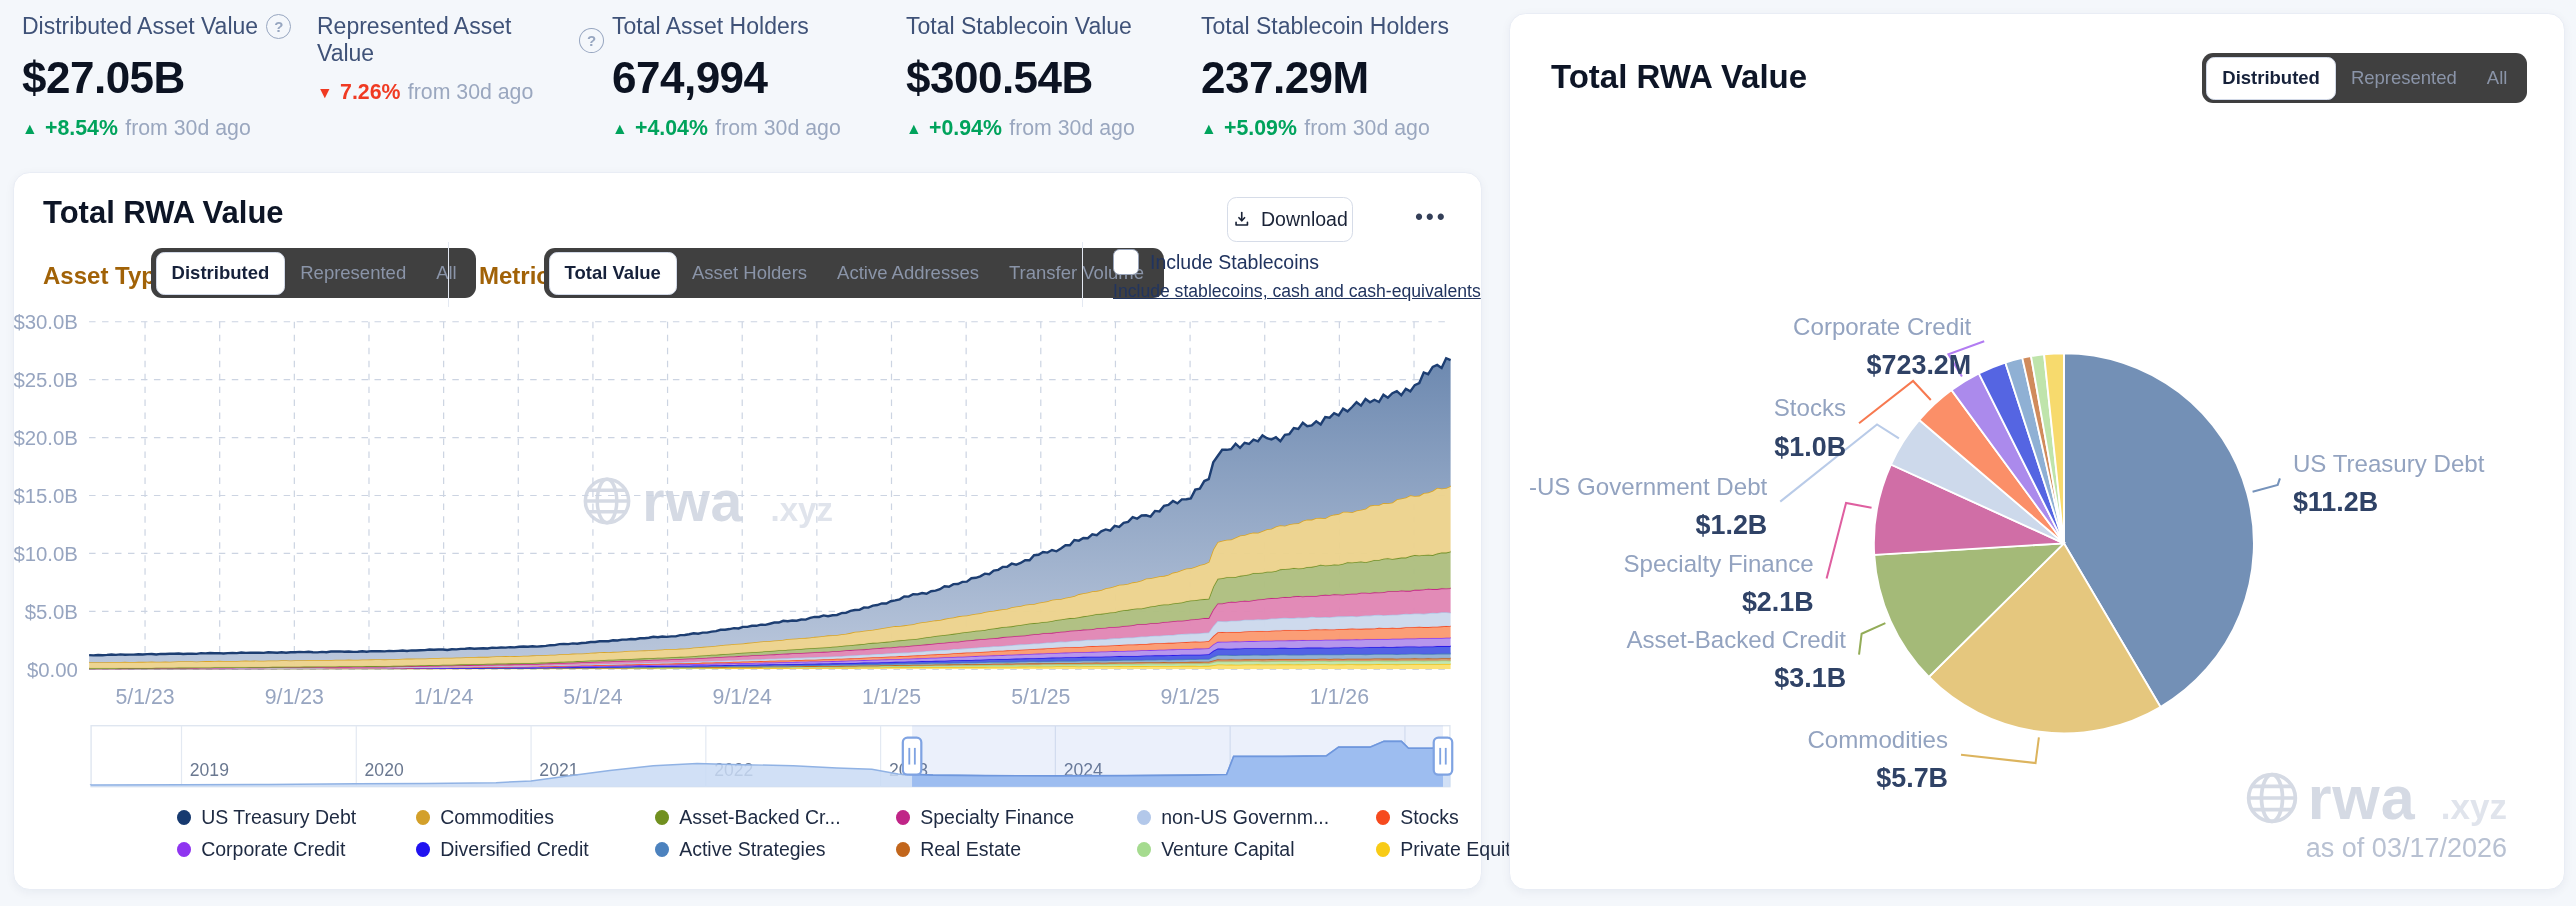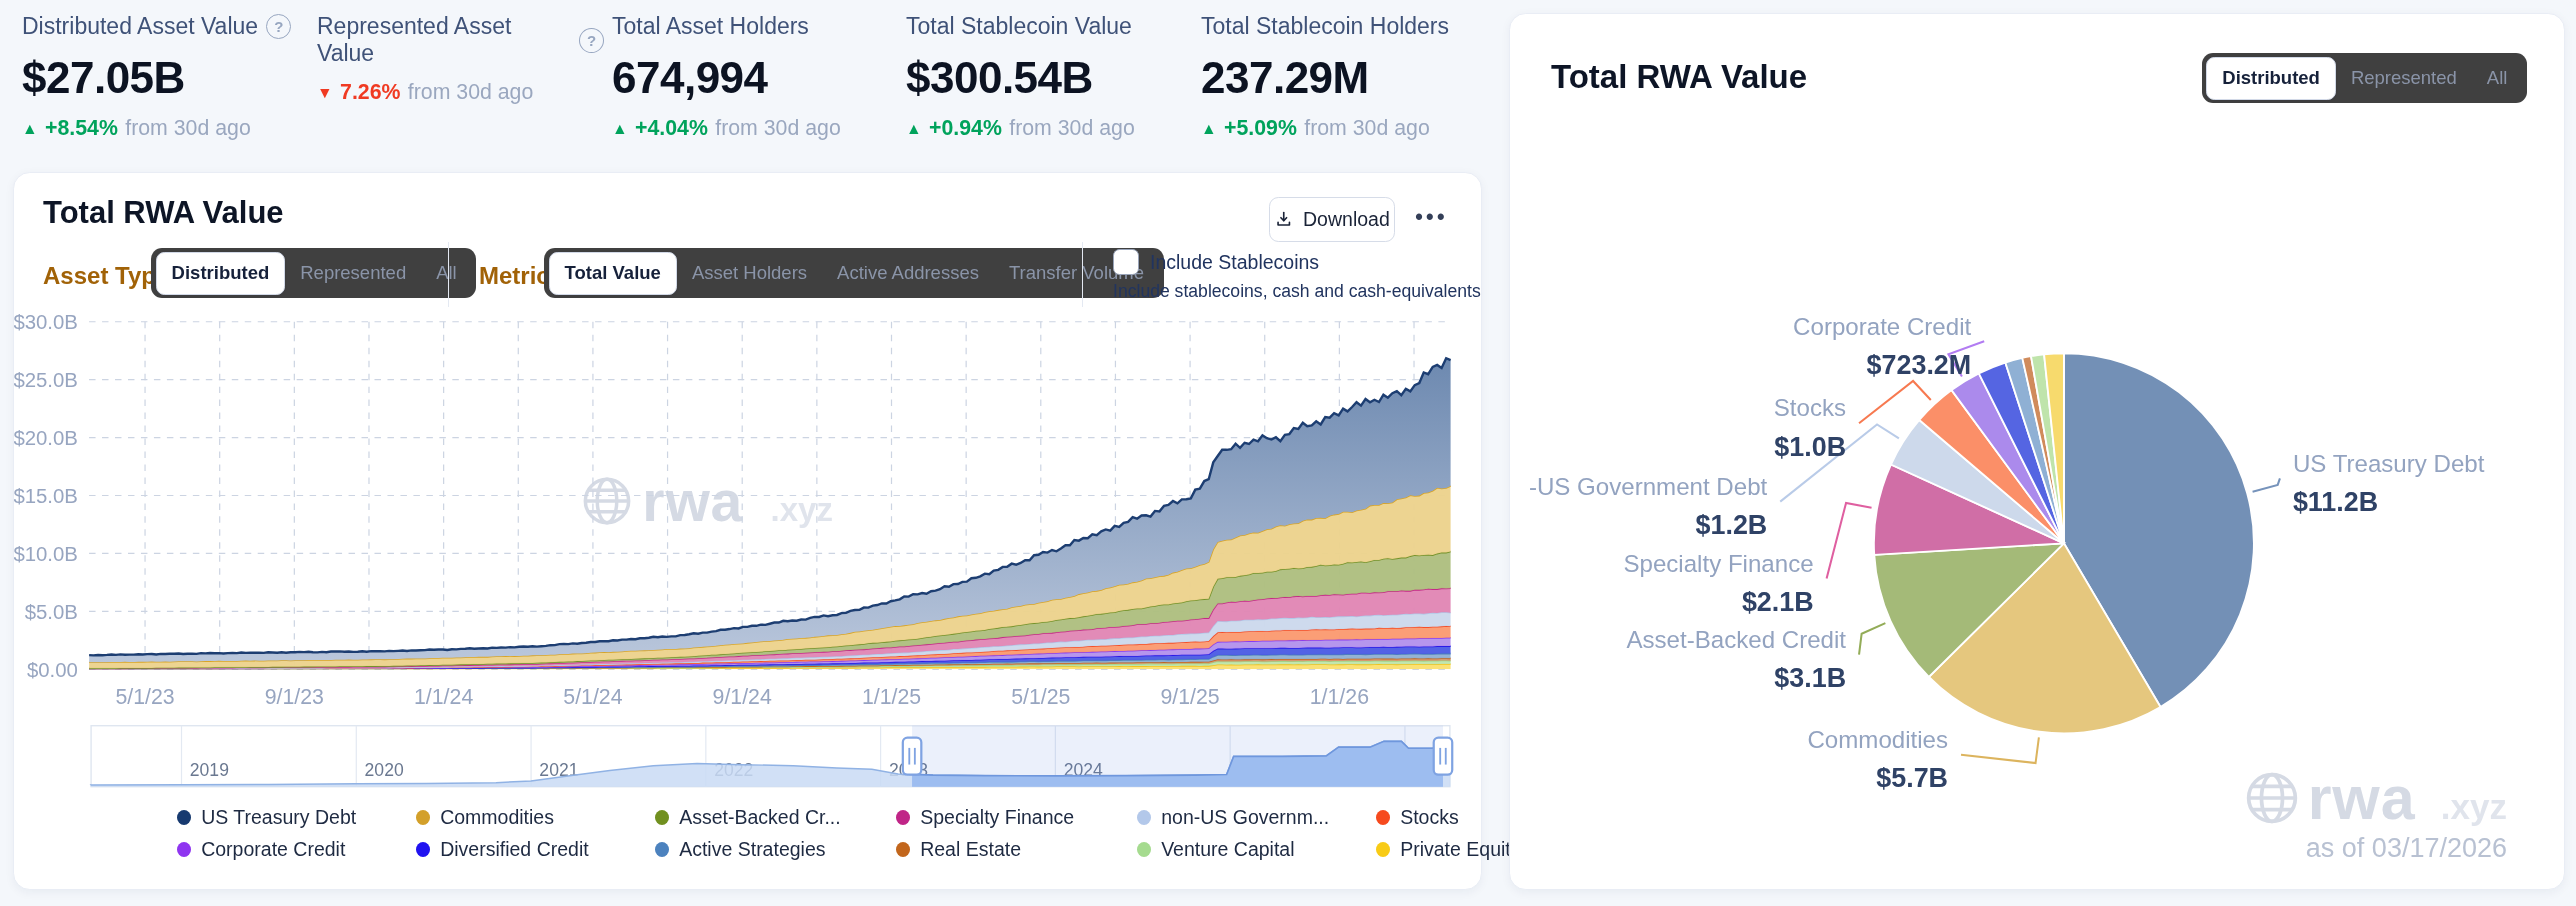--- a/index.html
+++ b/index.html
@@ -103,21 +103,21 @@
           <span class="tri">▲</span>
           <span class="pct">+5.09%</span>
           <span>from 30d ago</span>
         </div>
     </div>
   </div>
 
   <div class="card" id="left-card">
     <div class="card-title" style="left:29px;top:22px;font-size:31px;">Total RWA Value</div>
 
-    <div class="btn" style="left:1255px;top:24px;width:124px;height:43px;">
+    <div class="btn" style="left:1213px;top:24px;width:124px;height:43px;">
       <svg class="dl" width="19.5" height="19.5" viewBox="0 0 24 24" fill="none" stroke="#1a2337" stroke-width="2" stroke-linecap="round" stroke-linejoin="round">
           <path d="M12 3v10"></path>
           <path d="M8.5 9.5L12 13l3.5-3.5"></path>
           <path d="M5 15v3.5h14V15"></path>
         </svg>
       <span>Download</span>
     </div>
     <div class="dots" style="left:1401px;top:31px;">•••</div>
 
     <div class="ctrl-label" style="left:29px;top:89px;">Asset Type</div>
@@ -130,21 +130,21 @@
     <div class="ctrl-label" style="left:465px;top:89px;">Metric</div>
     <div class="seg" id="seg-metric" style="left:530px;top:75px;">
         <div class="opt sel">Total Value</div>
         <div class="opt">Asset Holders</div>
         <div class="opt">Active Addresses</div>
         <div class="opt">Transfer Volume</div>
       </div>
     <div class="vdiv" style="left:1068px;top:69px;height:65px;"></div>
     <div class="chk" style="left:1099px;top:76px;"></div>
     <div class="chk-label" style="left:1136px;top:78px;">Include Stablecoins</div>
-    <div class="chk-sub" style="left:1099px;top:108px;">Include stablecoins, cash and cash-equivalents</div>
+    <div class="chk-sub" style="left:1099px;top:108px;text-decoration:underline;">Include stablecoins, cash and cash-equivalents</div>
 
     <div class="wm" style="left:567px;top:295px;gap:9.3px;">
       <svg class="globe" width="52" height="52" viewBox="0 0 24 24" fill="none" stroke="#d5dae4" stroke-width="1.6">
           <circle cx="12" cy="12" r="10"></circle>
           <ellipse cx="12" cy="12" rx="4.5" ry="10"></ellipse>
           <path d="M2 12h20M3.5 7h17M3.5 17h17"></path>
         </svg>
       <span class="brand" style="font-size:57px;">rwa</span>
       <span class="tld" style="font-size:33px;">.xyz</span>
     </div>

